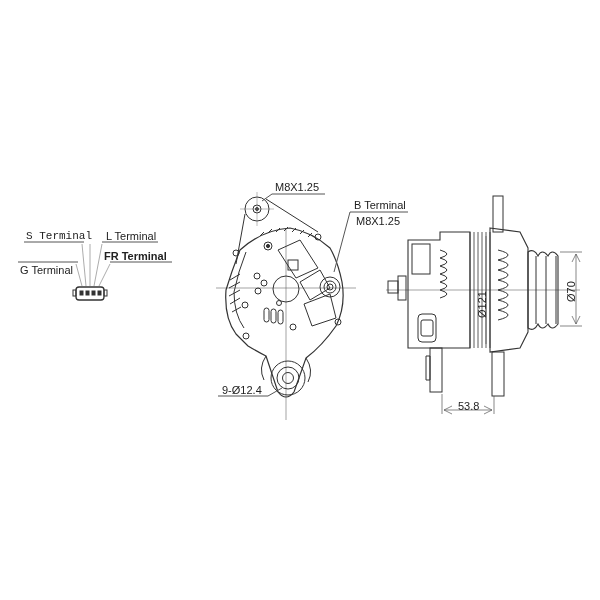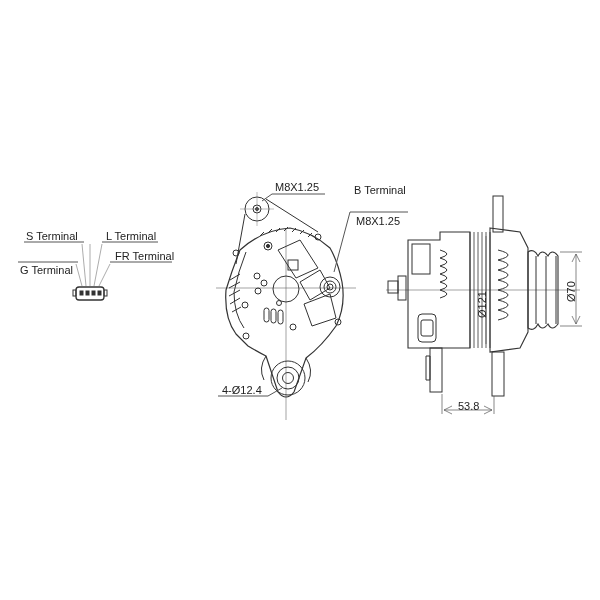--- a/index.html
+++ b/index.html
@@ -136,25 +136,25 @@
 
     <line x1="486" y1="236" x2="486" y2="344" stroke="#555" stroke-width="0.7"></line>
 
     <line x1="442" y1="394" x2="442" y2="414" stroke="#555" stroke-width="0.7"></line>
     <line x1="494" y1="396" x2="494" y2="414" stroke="#555" stroke-width="0.7"></line>
     <line x1="444" y1="410" x2="492" y2="410" stroke="#555" stroke-width="0.7"></line>
     <path d="M452 406 L444 410 L452 414 M484 406 L492 410 L484 414" stroke="#555" stroke-width="0.7"></path>
   </g>
 </svg>
 
-<span class="lbl" style="left:26px;top:230px;">S Terminal</span>
+<span class="lbl" style="left:26px;top:230px;font-family:Liberation Mono, monospace;">S Terminal</span>
 <span class="lbl" style="left:106px;top:230px;text-align:right;">L Terminal</span>
 <span class="lbl" style="left:20px;top:264px;">G Terminal</span>
-<span class="lbl" style="left:115px;top:250px;">FR Terminal</span>
+<span class="lbl" style="left:104px;top:250px;font-weight:bold;">FR Terminal</span>
 
 <span class="lbl" style="left:275px;top:181px;">M8X1.25</span>
-<span class="lbl" style="left:354px;top:184px;">B Terminal</span>
+<span class="lbl" style="left:354px;top:199px;">B Terminal</span>
 <span class="lbl" style="left:356px;top:215px;">M8X1.25</span>
-<span class="lbl" style="left:222px;top:384px;">4-Ø12.4</span>
+<span class="lbl" style="left:222px;top:384px;">9-Ø12.4</span>
 
 <span class="lbl" style="left:458px;top:400px;">53.8</span>
 <span class="lbl rot" style="left:476px;top:318px;transform:rotate(-90deg);">Ø121</span>
 <span class="lbl rot" style="left:565px;top:302px;transform:rotate(-90deg);">Ø70</span>
 
 </body></html>

